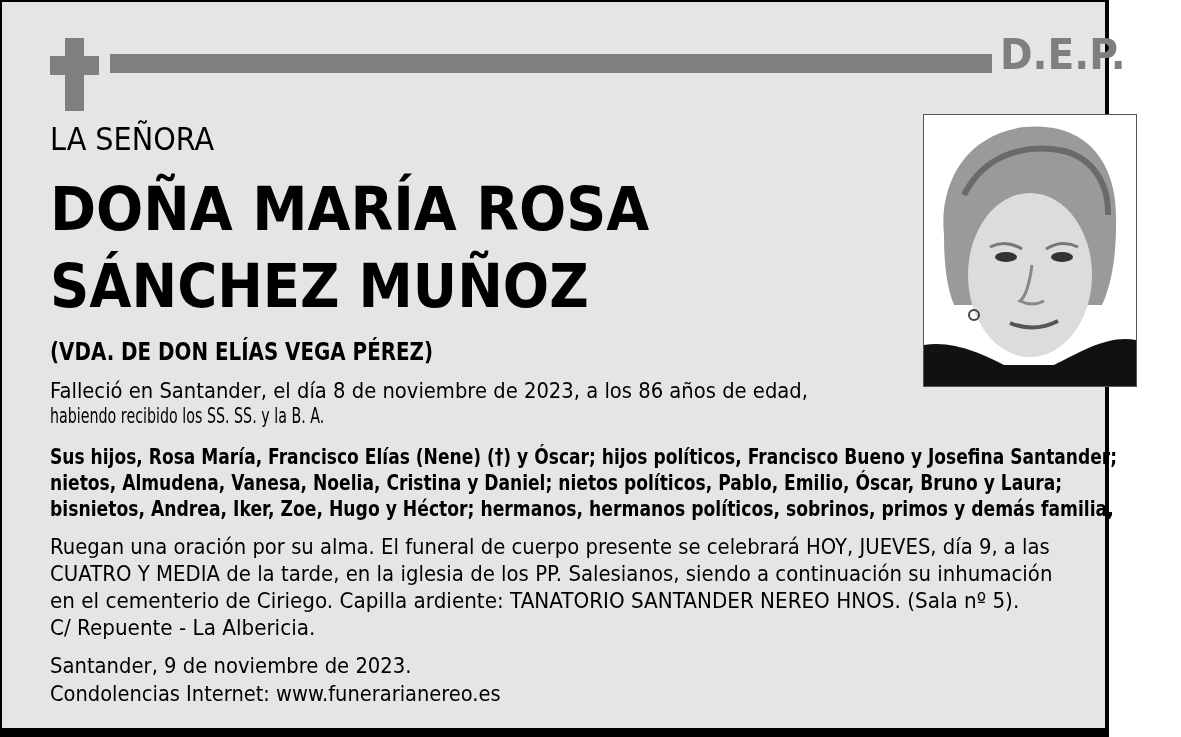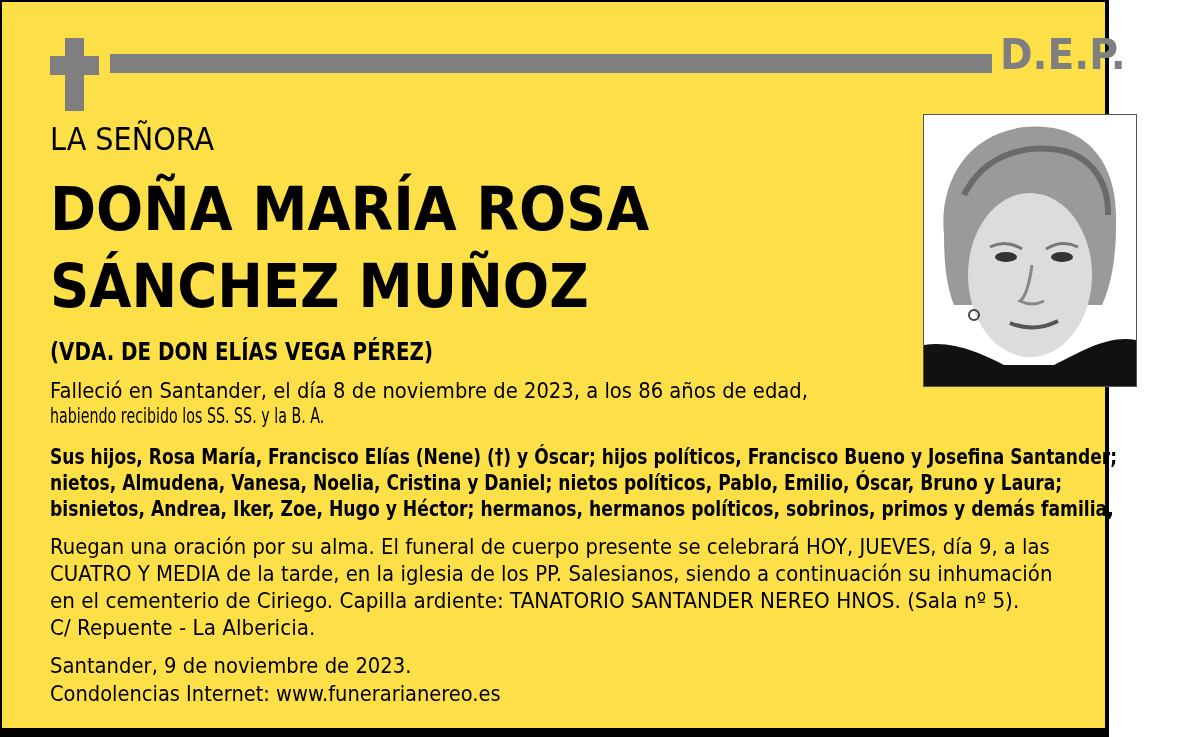--- a/index.html
+++ b/index.html
@@ -1,19 +1,19 @@
 <!DOCTYPE html>
 <html><head>
 <meta charset="utf-8">
 <style>
   html, body { margin: 0; padding: 0; background: #ffffff; }
   body { width: 1181px; height: 737px; overflow: hidden; position: relative; }
   .frame {
     position: absolute; left: 0; top: 0; width: 1109px; height: 737px;
-    box-sizing: border-box; background: #fde047;
+    box-sizing: border-box; background: #e5e5e5;
     border-top: 2px solid #000; border-left: 2px solid #000;
     border-right: 4px solid #000; border-bottom: 9px solid #000;
   }
   .abs { position: absolute; }
   .gray { background: #7f7f7f; }
   .line {
     position: absolute; left: 48px; white-space: nowrap;
     transform-origin: 0 0; color: #000;
   }
   .cond { font-family: "DejaVu Sans", sans-serif; }

